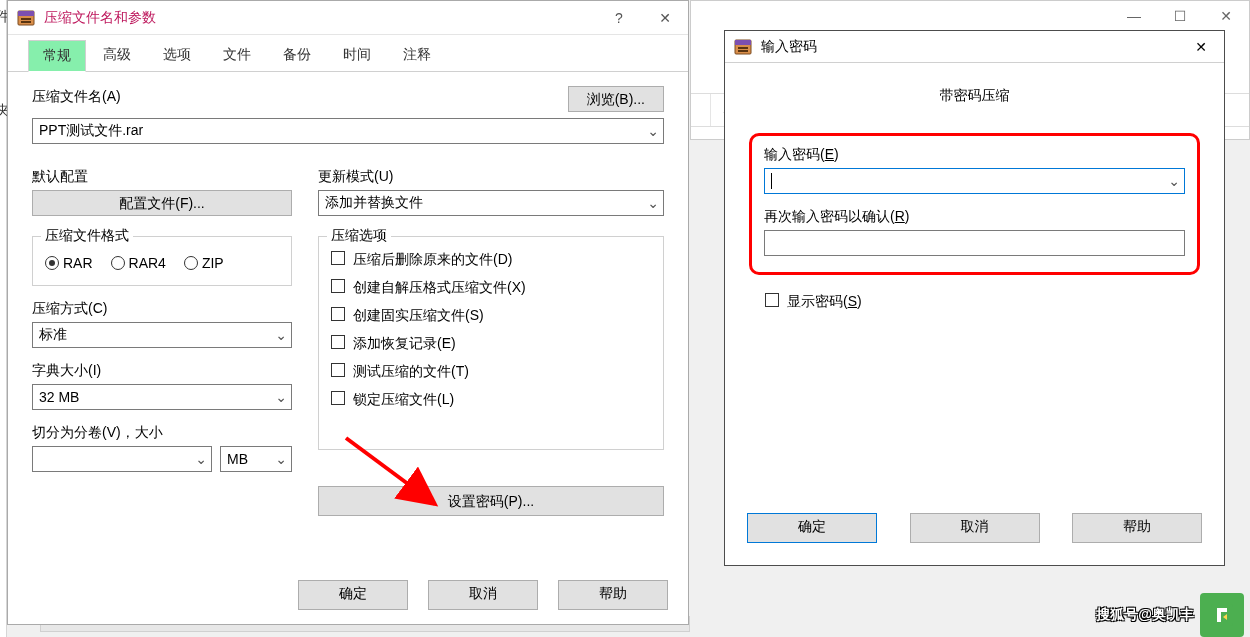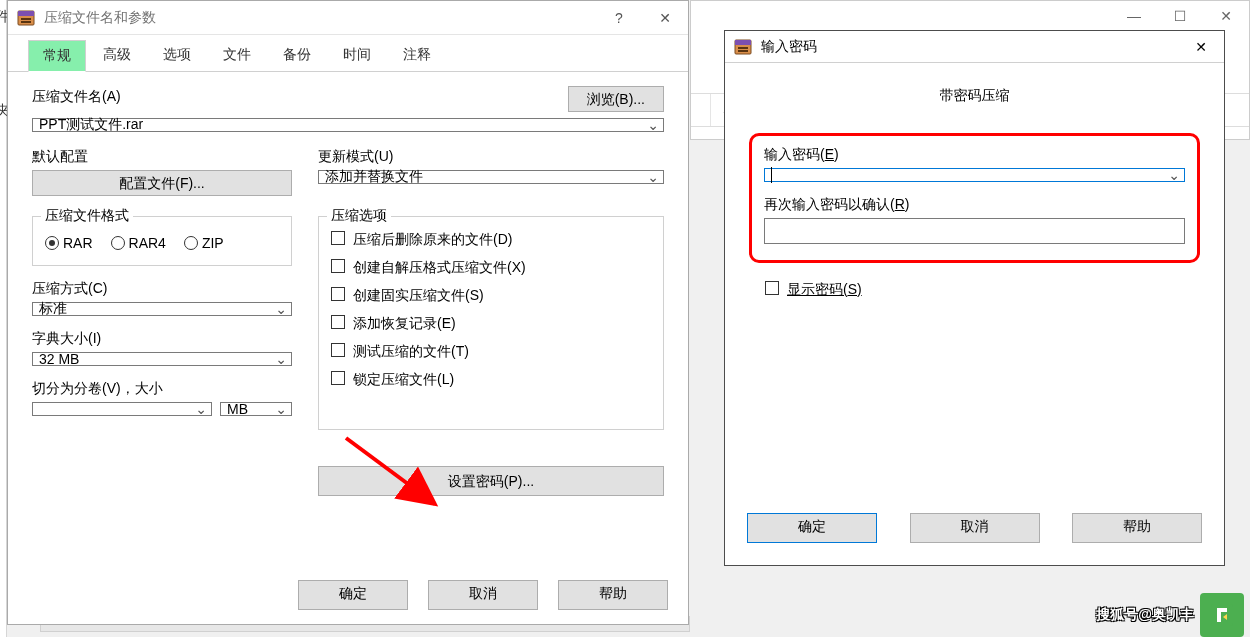--- a/index.html
+++ b/index.html
@@ -10,21 +10,21 @@
     position: absolute; left: 7px; top: 0; width: 682px; height: 625px;
     background: #FFFFFF; border: 1px solid #AAAAAA;
   }
   .titlebar {
     height: 34px; display: flex; align-items: center; padding-left: 8px;
     background: #FFFFFF; border-bottom: 1px solid #E5E5E5;
     position: relative;
   }
   .winrar-icon { width: 20px; height: 20px; display: inline-flex; align-items: center; justify-content: center; margin-right: 8px; }
   .winrar-icon svg { width: 20px; height: 20px; }
-  .title-text { flex: 1; color: #737373; }
+  .title-text { flex: 1; color: #be185d; }
   .help-btn, .close-btn {
     width: 46px; height: 34px; display: flex; align-items: center; justify-content: center;
     color: #555; cursor: pointer;
   }
 
   .tabs {
     display: flex; padding: 4px 10px 0 20px; border-bottom: 1px solid #D0D0D0;
     background: #FFFFFF;
   }
   .tab {
@@ -39,21 +39,21 @@
 
   .content { padding: 14px 24px 20px; }
   .lbl { color: #000; margin-bottom: 4px; display: block; }
 
   .archive-name-row { display: flex; justify-content: space-between; align-items: center; }
   .btn {
     background: #E1E1E1; border: 1px solid #ADADAD; padding: 4px 18px; cursor: pointer;
     min-width: 90px; text-align: center; height: 26px; line-height: 16px;
   }
   .combo {
-    border: 1px solid #7A7A7A; height: 14px; display: flex; align-items: center;
+    border: 1px solid #7A7A7A; height: 26px; display: flex; align-items: center;
     padding-left: 6px; background: #FFFFFF; position: relative; cursor: pointer;
   }
   .combo .arrow { margin-left: auto; width: 20px; text-align: center; color: #555; }
   .input {
     border: 1px solid #7A7A7A; height: 26px; padding: 0 6px; background: #FFFFFF; width: 100%;
   }
 
   .two-col { display: flex; gap: 26px; }
   .col-left { width: 260px; }
   .col-right { flex: 1; }
@@ -121,21 +121,21 @@
   .pwd-content { padding: 24px 24px 10px; }
   .pwd-heading { text-align: center; margin-bottom: 28px; }
 
   .red-box {
     border: 3px solid #FF0000; border-radius: 10px; padding: 10px 12px 16px; margin-bottom: 18px;
   }
   .under-hot { text-decoration: underline; }
 
   .pwd-combo { width: 100%; }
 
-  .pwd-checks { padding-left: 16px; display: flex; flex-direction: column; gap: 10px; margin-top: 6px; text-decoration: underline; }
+  .pwd-checks { padding-left: 16px; display: flex; flex-direction: column; gap: 10px; margin-top: 6px; }
 
   .pwd-org { margin-top: 78px; }
   .btn-long { width: 100%; height: 30px; }
 
   .pwd-footer {
     display: flex; justify-content: space-between; padding: 12px 22px;
     position: absolute; bottom: 10px; left: 0; right: 0;
   }
   .pwd-footer .btn { min-width: 130px; height: 30px; }
   .btn-default { border: 1px solid #0078D7; }
@@ -207,21 +207,21 @@
 
     <div class="archive-name-row">
       <span class="lbl">压缩文件名(A)</span>
       <div class="btn"><span>浏览(B)...</span></div>
     </div>
     <div class="combo" style="margin-top:6px;">
       <span>PPT测试文件.rar</span>
       <span class="arrow">⌄</span>
     </div>
 
-    <div class="two-col" style="margin-top:16px;">
+    <div class="two-col" style="margin-top:24px;">
       <div class="col-left">
         <span class="lbl">默认配置</span>
         <div class="btn btn-wide" style="margin-top:2px;"><span>配置文件(F)...</span></div>
       </div>
       <div class="col-right">
         <span class="lbl">更新模式(U)</span>
         <div class="combo" style="margin-top:2px;">
           <span>添加并替换文件</span>
           <span class="arrow">⌄</span>
         </div>

